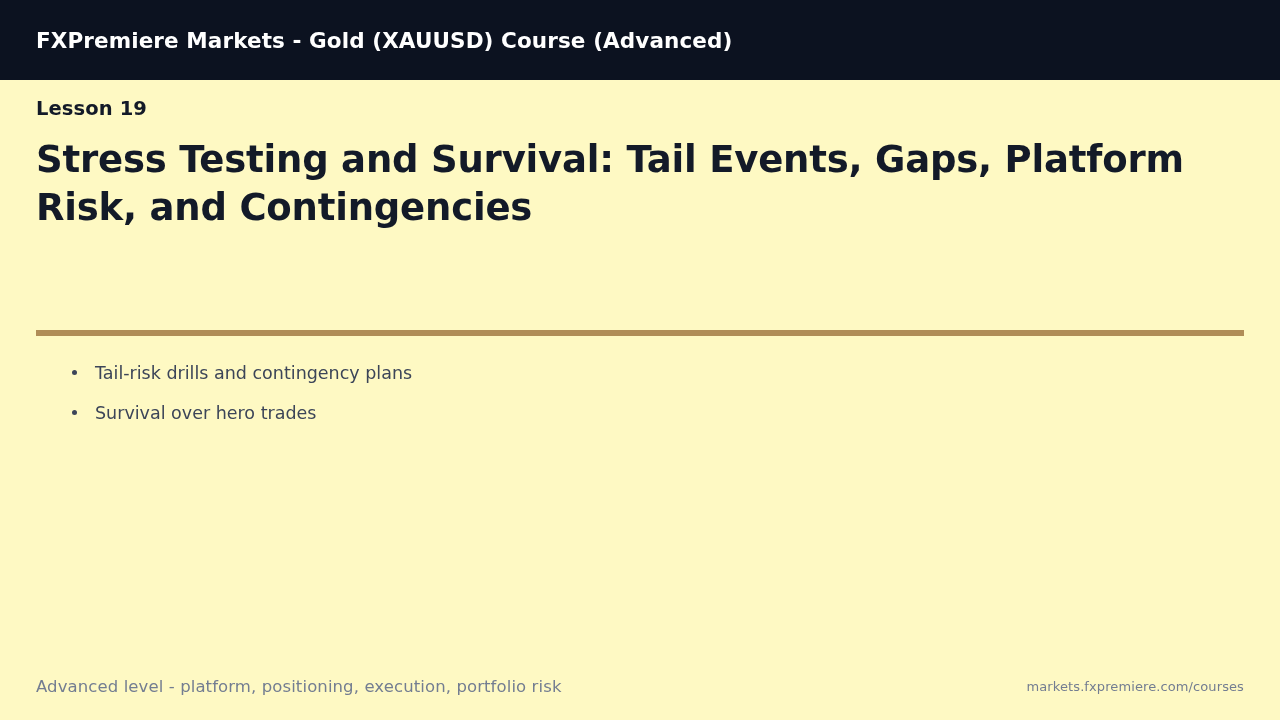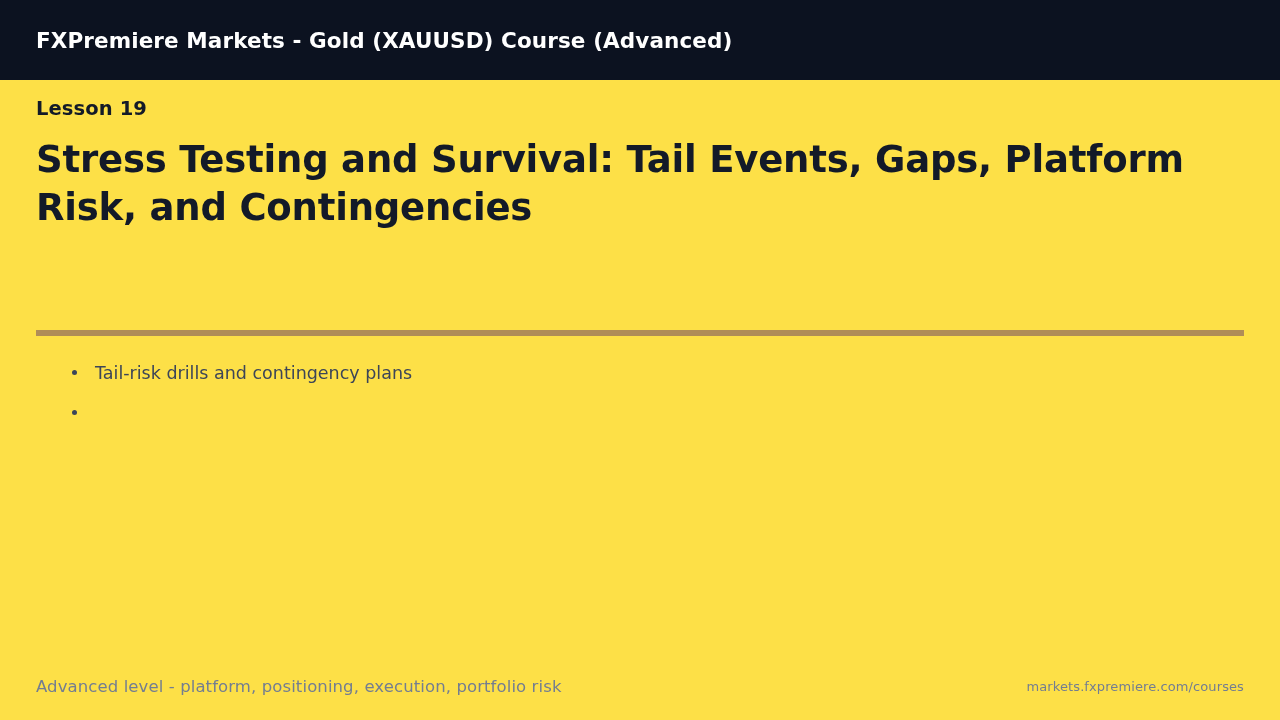--- a/index.html
+++ b/index.html
@@ -9,21 +9,21 @@
     height: 720px;
     background: #ffffff;
     font-family: "DejaVu Sans", "Liberation Sans", sans-serif;
     overflow: hidden;
   }
 
   .slide {
     position: relative;
     width: 1280px;
     height: 720px;
-    background: #fde047;
+    background: #fef9c3;
   }
 
   
   .header-bar {
     position: absolute;
     left: 0;
     top: 0;
     width: 1280px;
     height: 80px;
     background: #0c1220;
@@ -145,20 +145,21 @@
 
   <div class="gold-rule"></div>
 
   <ul class="bullet-list">
     <li class="bullet-item">
       <span class="bullet-dot"></span>
       <span>Tail-risk drills and contingency plans</span>
     </li>
     <li class="bullet-item">
       <span class="bullet-dot"></span>
+      <span>Survival over hero trades</span>
     </li>
   </ul>
 
   <div class="footer">
     <div class="footer-left">Advanced level - platform, positioning, execution, portfolio risk</div>
     <div class="footer-right">markets.fxpremiere.com/courses</div>
   </div>
 
 </div>
 

